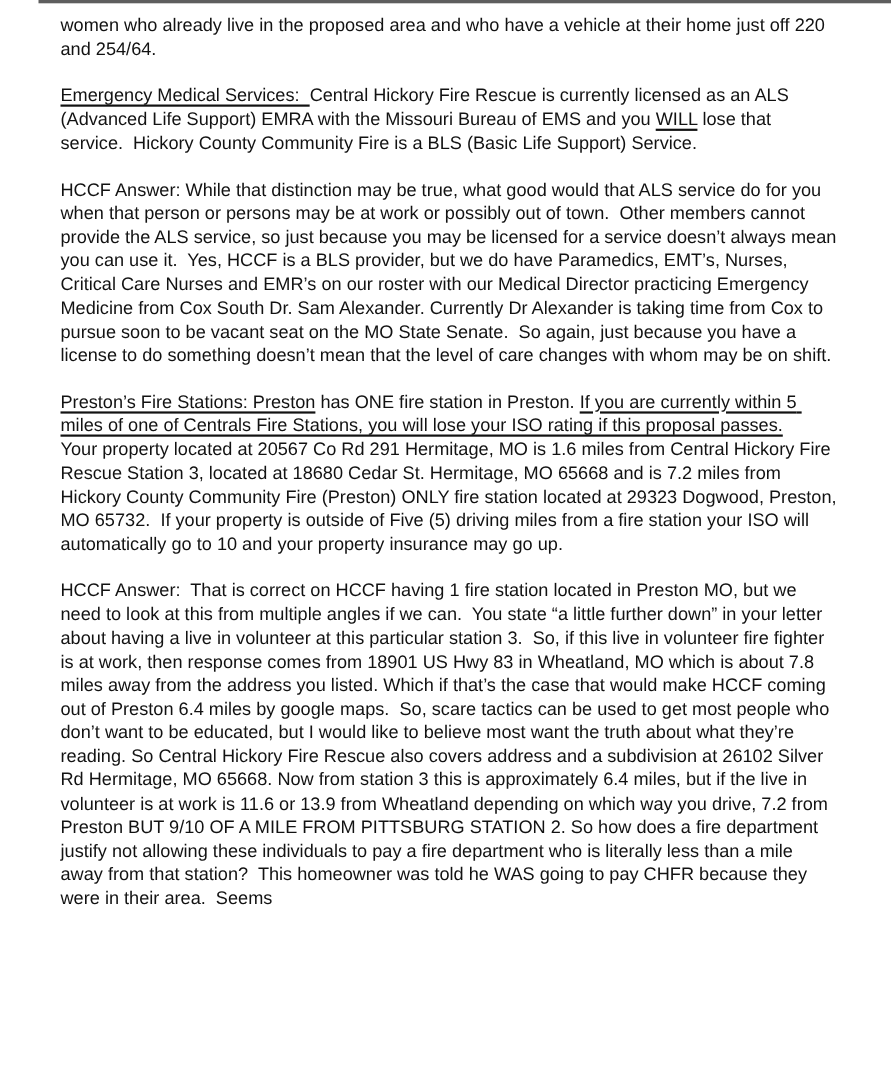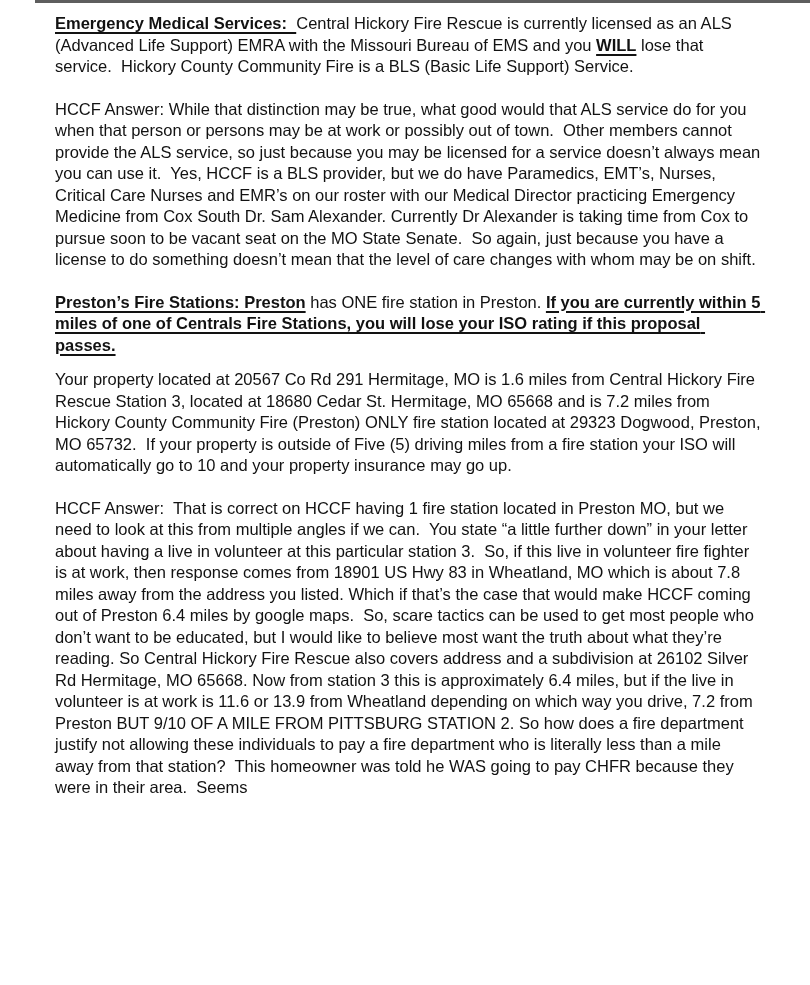--- a/index.html
+++ b/index.html
@@ -30,35 +30,36 @@
     top: 13px;
     left: 55px;
     width: 707px;
   }
   p.para {
     margin: 0 0 21px 0;
     white-space: pre-wrap;
     word-wrap: break-word;
   }
   p.para.no-gap {
-    margin-bottom: 13px;
+    margin-bottom: 0;
   }
   .run { font-weight: 400; }
   .run.bold { font-weight: 400; }
   .run.bold-underline {
-    font-weight: 700;
+    font-weight: 400;
     text-decoration: underline;
     text-decoration-thickness: 1.5px;
     text-underline-offset: 2.5px;
   }
 </style>
 </head>
 <body style="background: rgb(255, 255, 255); color: rgb(18, 18, 18);">
 
 <div class="top-rule" style="background: rgb(94, 94, 94);"></div>
 
 <div class="content">
+  <p class="para"><span class="run normal">women who already live in the proposed area and who have a vehicle at their home just off 220 and 254/64.</span></p>
   <p class="para"><span class="run bold-underline">Emergency Medical Services:  </span><span class="run normal">Central Hickory Fire Rescue is currently licensed as an ALS (Advanced Life Support) EMRA with the Missouri Bureau of EMS and you </span><span class="run bold-underline">WILL</span><span class="run normal"> lose that service.  Hickory County Community Fire is a BLS (Basic Life Support) Service.</span></p>
   <p class="para"><span class="run bold">HCCF Answer: </span><span class="run normal">While that distinction may be true, what good would that ALS service do for you when that person or persons may be at work or possibly out of town.  Other members cannot provide the ALS service, so just because you may be licensed for a service doesn’t always mean you can use it.  Yes, HCCF is a BLS provider, but we do have Paramedics, EMT’s, Nurses, Critical Care Nurses and EMR’s on our roster with our Medical Director practicing Emergency Medicine from Cox South Dr. Sam Alexander. Currently Dr Alexander is taking time from Cox to pursue soon to be vacant seat on the MO State Senate.  So again, just because you have a license to do something doesn’t mean that the level of care changes with whom may be on shift.</span></p>
   <p class="para no-gap"><span class="run bold-underline">Preston’s Fire Stations: Preston</span><span class="run normal"> has ONE fire station in Preston. </span><span class="run bold-underline">If you are currently within 5 miles of one of Centrals Fire Stations, you will lose your ISO rating if this proposal passes.</span></p>
   <p class="para"><span class="run normal">Your property located at </span><span class="run bold">20567 Co Rd 291 Hermitage, MO</span><span class="run normal"> is </span><span class="run bold">1.6 miles</span><span class="run normal"> from </span><span class="run bold">Central Hickory Fire Rescue Station 3</span><span class="run normal">, located at 18680 Cedar St. Hermitage, MO 65668 and is </span><span class="run bold">7.2 miles from Hickory County Community Fire</span><span class="run normal"> (Preston) ONLY fire station located at 29323 Dogwood, Preston, MO 65732.  If your property is outside of Five (5) driving miles from a fire station your ISO will automatically go to 10 and your property insurance may go up.</span></p>
   <p class="para"><span class="run bold">HCCF Answer:</span><span class="run normal">  That is correct on HCCF having 1 fire station located in Preston MO, but we need to look at this from multiple angles if we can.  You state “a little further down” in your letter about having a live in volunteer at this particular station 3.  So, if this live in volunteer fire fighter is at work, then response comes from </span><span class="run bold">18901 US Hwy 83 in Wheatland, MO</span><span class="run normal"> which is about 7.8 miles away from the address you listed. Which if that’s the case that would make HCCF coming out of Preston 6.4 miles by google maps.  So, scare tactics can be used to get most people who don’t want to be educated, but I would like to believe most want the truth about what they’re reading. So Central Hickory Fire Rescue also covers address and a subdivision at </span><span class="run bold">26102 Silver Rd Hermitage, MO 65668</span><span class="run normal">. Now from station 3 this is approximately 6.4 miles, but if the live in volunteer is at work is 11.6 or 13.9 from Wheatland depending on which way you drive, 7.2 from Preston </span><span class="run bold">BUT 9/10 OF A MILE FROM PITTSBURG STATION 2.</span><span class="run normal"> So how does a fire department justify not allowing these individuals to pay a fire department who is literally less than a mile away from that station?  This homeowner was told he WAS going to pay CHFR because they were in their area.  Seems</span></p>
 </div>
 
 </body></html>

